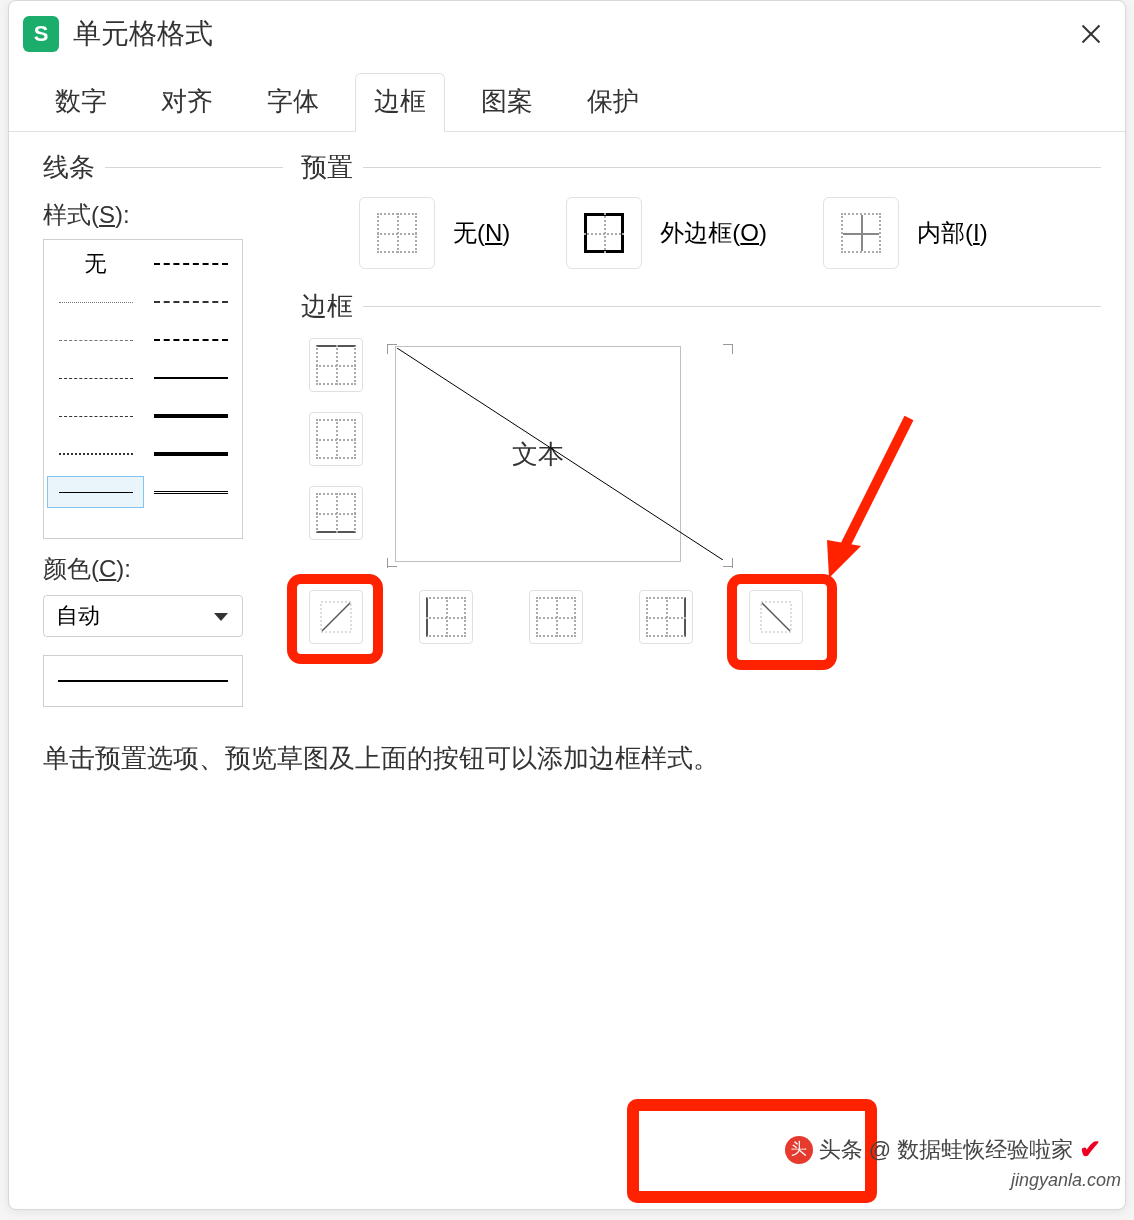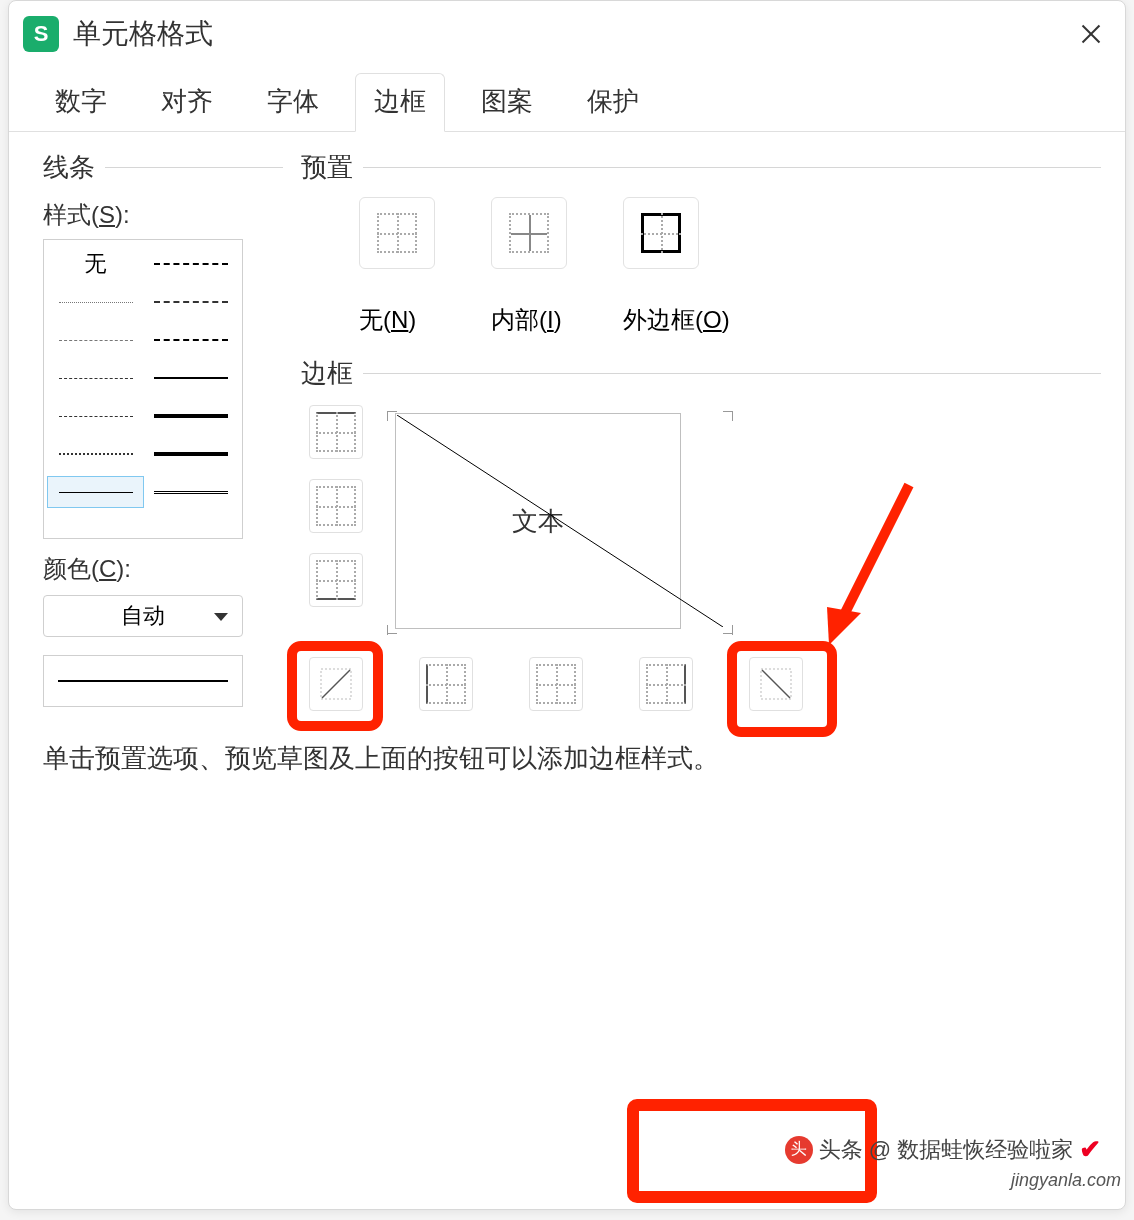--- a/index.html
+++ b/index.html
@@ -112,21 +112,21 @@
   .ls-thin        { border-top: 1px solid #000; }
 
   .color-combo {
     margin-top: 10px;
     width: 200px; height: 42px;
     border: 1px solid #cfcfcf;
     border-radius: 4px;
     display: flex; align-items: center;
     padding: 0 12px;
     font-size: 22px;
-    justify-content: center;
+    justify-content: flex-start;
     position: relative;
     cursor: pointer;
   }
   .color-combo::after {
     content: "";
     position: absolute; right: 14px; top: 17px;
     border-left: 7px solid transparent;
     border-right: 7px solid transparent;
     border-top: 8px solid #333;
   }
@@ -137,22 +137,22 @@
     display: flex; align-items: center; justify-content: center;
   }
   .color-preview .swatch {
     width: 170px; height: 0;
     border-top: 2px solid #000;
   }
 
   
   .preset-row { display: flex; gap: 56px; margin: 12px 0 6px 58px; }
   .preset {
-    display: flex; flex-direction: column; 
-    gap: 35px; cursor: pointer;
+    display: flex; flex-direction: row; align-items: center;
+    gap: 18px; cursor: pointer;
   }
   .preset .btn {
     width: 76px; height: 72px;
     border: 1px solid #e2e2e2;
     border-radius: 6px;
     background: #fff;
     display: flex; align-items: center; justify-content: center;
   }
   .preset .lbl { font-size: 24px; }
 
@@ -380,37 +380,37 @@
                 <div class="dots-outer"></div>
                 <div class="dots-cross"></div>
               </div>
           </div>
           <div class="lbl">
             <span>无(</span><span class="underline">N</span><span>)</span>
           </div>
         </div>
         <div class="preset">
           <div class="btn">
-            <div class="icon-grid icon-inside-solid">
-                <div class="dots-outer"></div>
-              </div>
-          </div>
-          <div class="lbl">
-            <span>内部(</span><span class="underline">I</span><span>)</span>
-          </div>
-        </div>
-        <div class="preset">
-          <div class="btn">
             <div class="icon-grid">
                 <div class="icon-outline-solid"></div>
                 <div class="dots-cross"></div>
               </div>
           </div>
           <div class="lbl">
             <span>外边框(</span><span class="underline">O</span><span>)</span>
+          </div>
+        </div>
+        <div class="preset">
+          <div class="btn">
+            <div class="icon-grid icon-inside-solid">
+                <div class="dots-outer"></div>
+              </div>
+          </div>
+          <div class="lbl">
+            <span>内部(</span><span class="underline">I</span><span>)</span>
           </div>
         </div>
       </div>
 
       <div class="border-section">
         <div class="group-label">
           <span>边框</span>
           <span class="hr-after"></span>
         </div>
 

